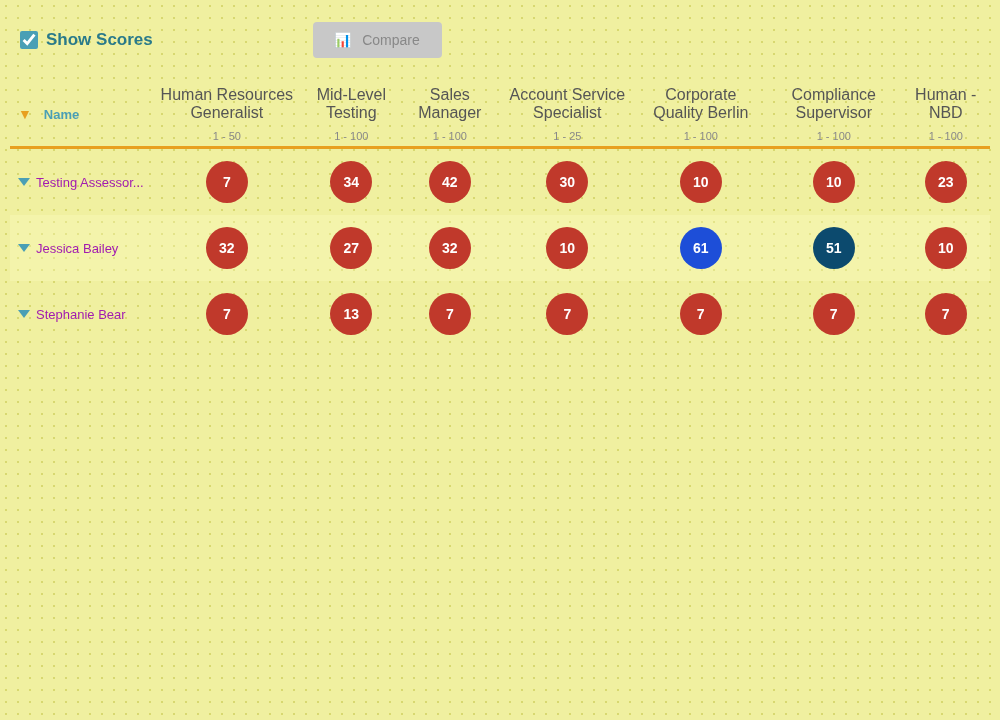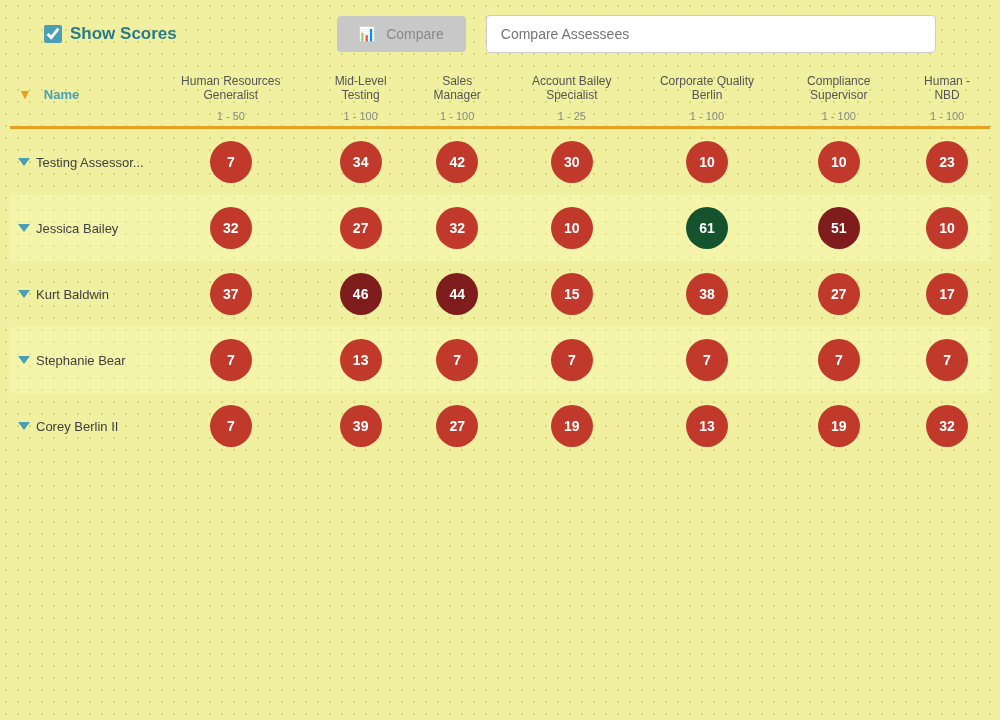--- a/index.html
+++ b/index.html
@@ -10,23 +10,22 @@
       background-size: 12px 12px;
       font-family: Arial, sans-serif;
       width: 1000px;
       min-height: 720px;
       overflow-x: hidden;
     }
 
     .top-bar {
       display: flex;
       align-items: center;
-      padding: 15px 20px;
+      padding: 22px 20px;
       gap: 20px;
-      margin-left: 24px;
     }
 
     .show-scores-container {
       display: flex;
       align-items: center;
       gap: 8px;
     }
 
     .show-scores-checkbox {
       width: 18px;
@@ -72,21 +71,21 @@
 
     table {
       width: 100%;
       border-collapse: separate;
       border-spacing: 0;
     }
 
     thead tr th {
       padding: 6px 8px;
       text-align: center;
-      font-size: 12px;
+      font-size: 16px;
       color: #555;
       font-weight: normal;
       vertical-align: bottom;
     }
 
     thead tr th.name-col {
       text-align: left;
       font-size: 13px;
       color: #4a9fb5;
       font-weight: bold;
@@ -127,39 +126,39 @@
       width: 0;
       height: 0;
       border-left: 6px solid transparent;
       border-right: 6px solid transparent;
       border-top: 8px solid #4a9fb5;
       cursor: pointer;
       flex-shrink: 0;
     }
 
     .name-text {
-      color: #404040;
+      color: #a21caf;
       font-size: 13px;
     }
 
     .score-circle {
       display: inline-flex;
       align-items: center;
       justify-content: center;
       width: 42px;
       height: 42px;
       border-radius: 50%;
       color: white;
       font-size: 14px;
       font-weight: bold;
     }
 
     .red    { background-color: #c0392b; }
-    .orange { background-color: #7f1d1d; }
-    .green  { background-color: #14532d; }
+    .orange { background-color: #0c4a6e; }
+    .green  { background-color: #1d4ed8; }
 
     tbody tr:nth-child(even) {
       background-color: rgba(255,255,200,0.3);
     }
 
     .bar-icon {
       font-size: 14px;
       color: #888;
       margin-right: 4px;
     }
@@ -178,21 +177,20 @@
   <div class="show-scores-container">
     <input type="checkbox" class="show-scores-checkbox" checked="" style="">
     <label class="show-scores-label">Show Scores</label>
   </div>
 
   <button class="compare-btn">
     <span class="bar-icon">📊</span>
     <span>Compare</span>
   </button>
 
-  <input type="text" class="compare-assessees-input" placeholder="Compare Assessees" style="">
 </div>
 
 <div class="table-container">
   <table>
     <thead>
       <tr>
         <th class="name-col">
           <div class="name-with-arrow">
             <span class="sort-arrow">▼</span>
             <span>Name</span>
@@ -201,21 +199,21 @@
         <th>
           <span>Human Resources Generalist</span>
         </th>
         <th>
           <span>Mid-Level Testing</span>
         </th>
         <th>
           <span>Sales Manager</span>
         </th>
         <th>
-          <span>Account Bailey Specialist</span>
+          <span>Account Service Specialist</span>
         </th>
         <th>
           <span>Corporate Quality Berlin</span>
         </th>
         <th>
           <span>Compliance Supervisor</span>
         </th>
         <th>
           <span>Human - NBD</span>
         </th>
@@ -259,56 +257,26 @@
           <td><div class="score-circle red">32</div></td>
           <td><div class="score-circle red">10</div></td>
           <td><div class="score-circle green">61</div></td>
           <td><div class="score-circle orange">51</div></td>
           <td><div class="score-circle red">10</div></td>
         </tr>
         <tr>
           <td class="name-cell">
       <div class="name-with-arrow">
         <span class="arrow-down"></span>
-        <span class="name-text">Kurt Baldwin</span>
-      </div>
-          </td>
-          <td><div class="score-circle red">37</div></td>
-          <td><div class="score-circle orange">46</div></td>
-          <td><div class="score-circle orange">44</div></td>
-          <td><div class="score-circle red">15</div></td>
-          <td><div class="score-circle red">38</div></td>
-          <td><div class="score-circle red">27</div></td>
-          <td><div class="score-circle red">17</div></td>
-        </tr>
-        <tr>
-          <td class="name-cell">
-      <div class="name-with-arrow">
-        <span class="arrow-down"></span>
         <span class="name-text">Stephanie Bear</span>
       </div>
           </td>
           <td><div class="score-circle red">7</div></td>
           <td><div class="score-circle red">13</div></td>
           <td><div class="score-circle red">7</div></td>
           <td><div class="score-circle red">7</div></td>
           <td><div class="score-circle red">7</div></td>
           <td><div class="score-circle red">7</div></td>
           <td><div class="score-circle red">7</div></td>
-        </tr>
-        <tr>
-          <td class="name-cell">
-      <div class="name-with-arrow">
-        <span class="arrow-down"></span>
-        <span class="name-text">Corey Berlin II</span>
-      </div>
-          </td>
-          <td><div class="score-circle red">7</div></td>
-          <td><div class="score-circle red">39</div></td>
-          <td><div class="score-circle red">27</div></td>
-          <td><div class="score-circle red">19</div></td>
-          <td><div class="score-circle red">13</div></td>
-          <td><div class="score-circle red">19</div></td>
-          <td><div class="score-circle red">32</div></td>
         </tr>
       </tbody>
   </table>
 </div>
 
 </body></html>

